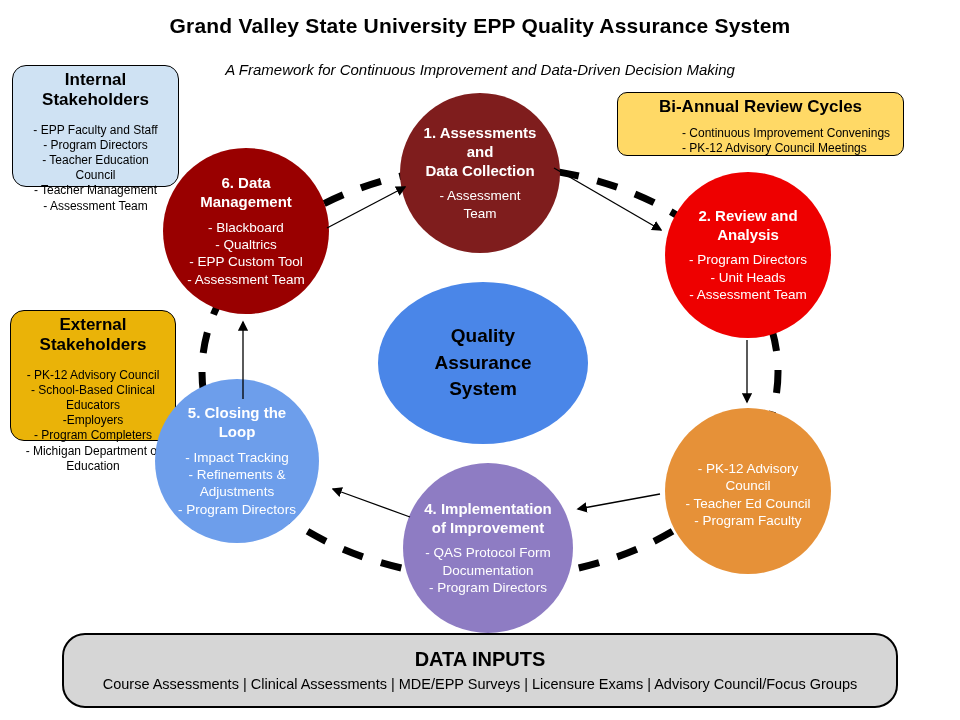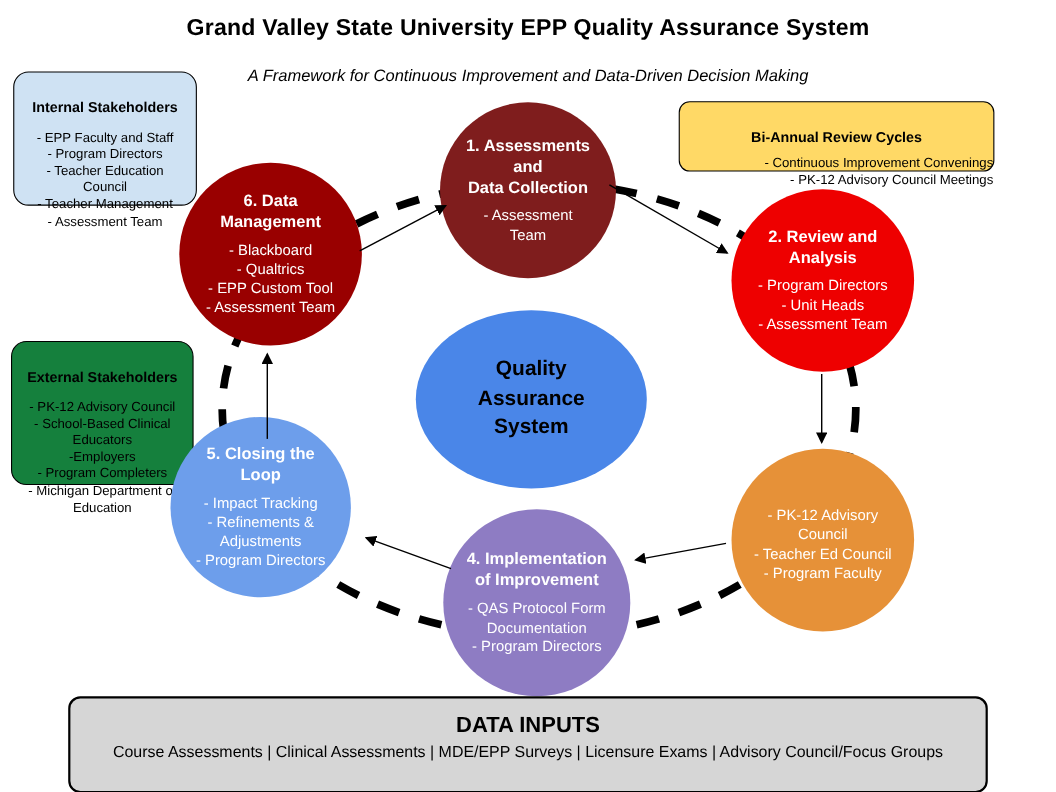--- a/index.html
+++ b/index.html
@@ -20,31 +20,31 @@
     position:absolute; left:0; top:61px; width:960px;
     text-align:center; font-size:15px; font-style:italic;
   }
 
   
   .sbox {
     position:absolute; box-sizing:border-box;
     border:1.6px solid #000; border-radius:14px;
     text-align:center;
   }
-  .sbox .b-title { font-weight:bold; font-size:13px; margin-top:24px; }
+  .sbox .b-title { font-weight:bold; font-size:17px; margin-top:4px; }
   .sbox .b-items { font-size:12px; line-height:1.26; margin-top:13px; white-space:pre-line; }
   #box-internal  { left:12px;  top:65px;  width:167px; height:122px; }
   #box-biannual  { left:617px; top:92px;  width:287px; height:64px;  border-radius:10px; }
-  #box-biannual .b-items { text-align:right; padding-left:64px; margin-top:9px; }
+  #box-biannual .b-items { text-align:left; padding-left:64px; margin-top:9px; }
   #box-external  { left:10px;  top:310px; width:166px; height:131px; }
 
   
   #box-datainputs {
-    position:absolute; left:62px; top:633px; width:836px; height:88px;
-    box-sizing:border-box; border:2px solid #000; border-radius:11px;
+    position:absolute; left:62px; top:633px; width:836px; height:75px;
+    box-sizing:border-box; border:2px solid #000; border-radius:23px;
     text-align:center;
   }
   #box-datainputs .d-title { font-weight:bold; font-size:20px; margin-top:13px; }
   #box-datainputs .d-items { font-size:14.5px; margin-top:5px; }
 
   
   .circle {
     position:absolute; border-radius:50%; color:#fff;
     display:flex; flex-direction:column; align-items:center; justify-content:center;
     text-align:center;
@@ -87,21 +87,21 @@
 - Teacher Management
 - Assessment Team</div>
   </div>
 
   <div class="sbox" id="box-biannual" style="background-color: rgb(255, 217, 102);">
     <div class="b-title">Bi-Annual Review Cycles</div>
     <div class="b-items">- Continuous Improvement Convenings
 - PK-12 Advisory Council Meetings</div>
   </div>
 
-  <div class="sbox" id="box-external" style="background-color: #15803d;">
+  <div class="sbox" id="box-external" style="background-color: #eab308;">
     <div class="b-title">External Stakeholders</div>
     <div class="b-items">- PK-12 Advisory Council
 - School-Based Clinical
 Educators
 -Employers
 - Program Completers
 - Michigan Department of
 Education</div>
   </div>
 

